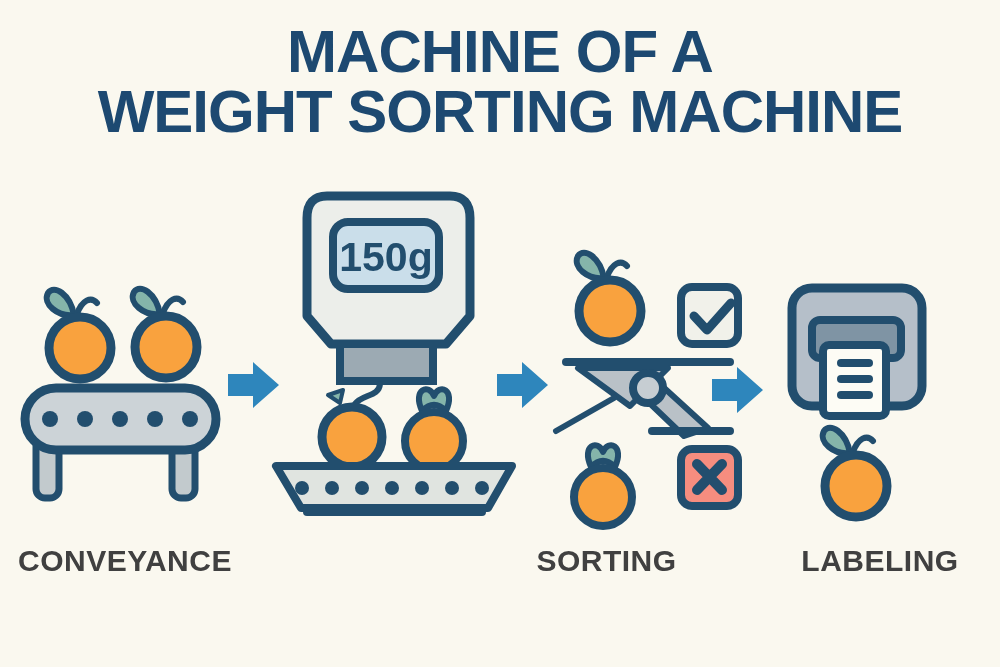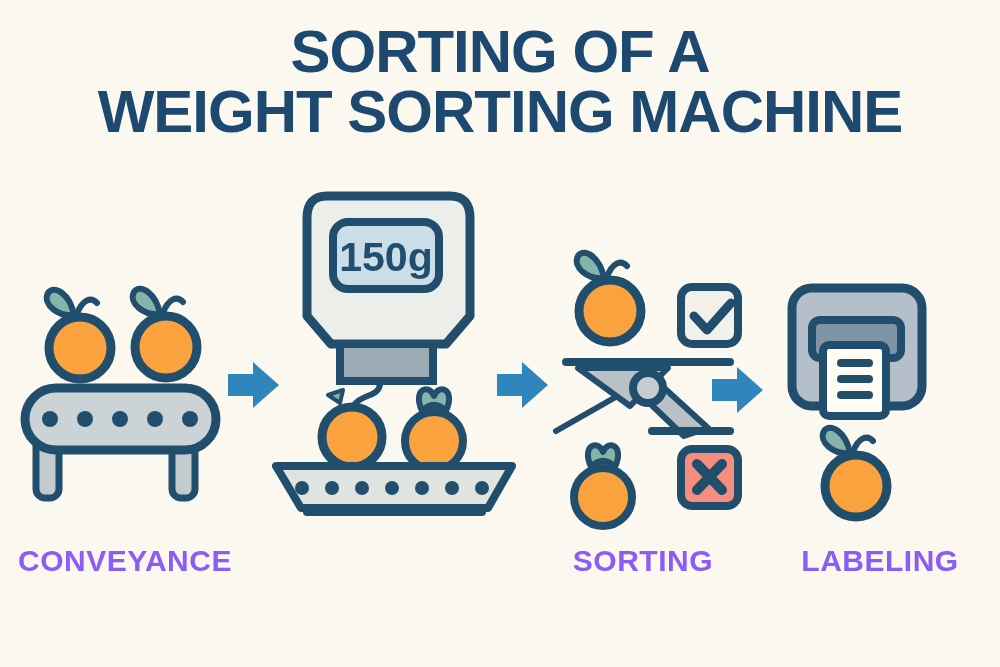--- a/index.html
+++ b/index.html
@@ -25,38 +25,38 @@
     letter-spacing:-1px;
   }
   .title .line { display:block; }
   .illustration {
     position:absolute; top:0; left:0;
   }
   .stage-label {
     position:absolute;
     top:544px;
     text-align:center;
-    color:#8b5cf6;
+    color:#404040;
     font-weight:bold;
     font-size:30px;
     letter-spacing:0.5px;
     white-space:nowrap;
   }
   .lbl-conveyance { left:0;    width:250px; }
   .lbl-weighing   { left:290px; width:200px; }
-  .lbl-sorting    { left:528px; width:185px;text-align:right; }
+  .lbl-sorting    { left:514px; width:185px; }
   .lbl-labeling   { left:787px; width:186px; }
 </style>
 </head>
 <body>
 
 <div class="canvas">
 
   <div class="title">
-    <span class="line">SORTING OF A</span>
+    <span class="line">MACHINE OF A</span>
     <span class="line">WEIGHT SORTING MACHINE</span>
   </div>
 
   <svg class="illustration" width="1000" height="667" viewBox="0 0 1000 667">
     <defs>
 
       <g id="oL">
         <path d="M-6,-33 C-10,-54 -26,-64 -32,-55 C-38,-44 -22,-31 -6,-33 Z" fill="#85b5aa" stroke="#224e6e" stroke-width="6" stroke-linejoin="round"></path>
         <path d="M-3,-34 C2,-48 11,-52 17,-45" fill="none" stroke="#224e6e" stroke-width="6" stroke-linecap="round"></path>
         <circle cx="0" cy="0" r="31" fill="#f9a23e" stroke="#224e6e" stroke-width="9"></circle>

